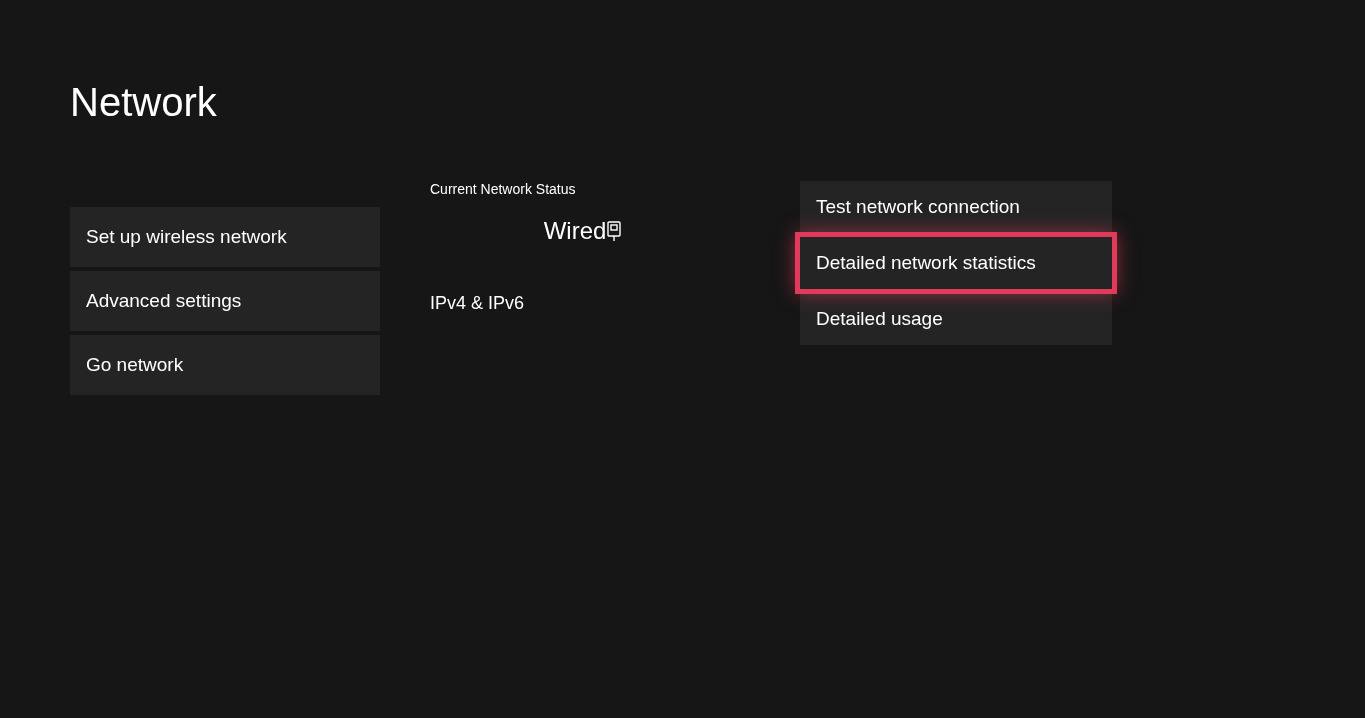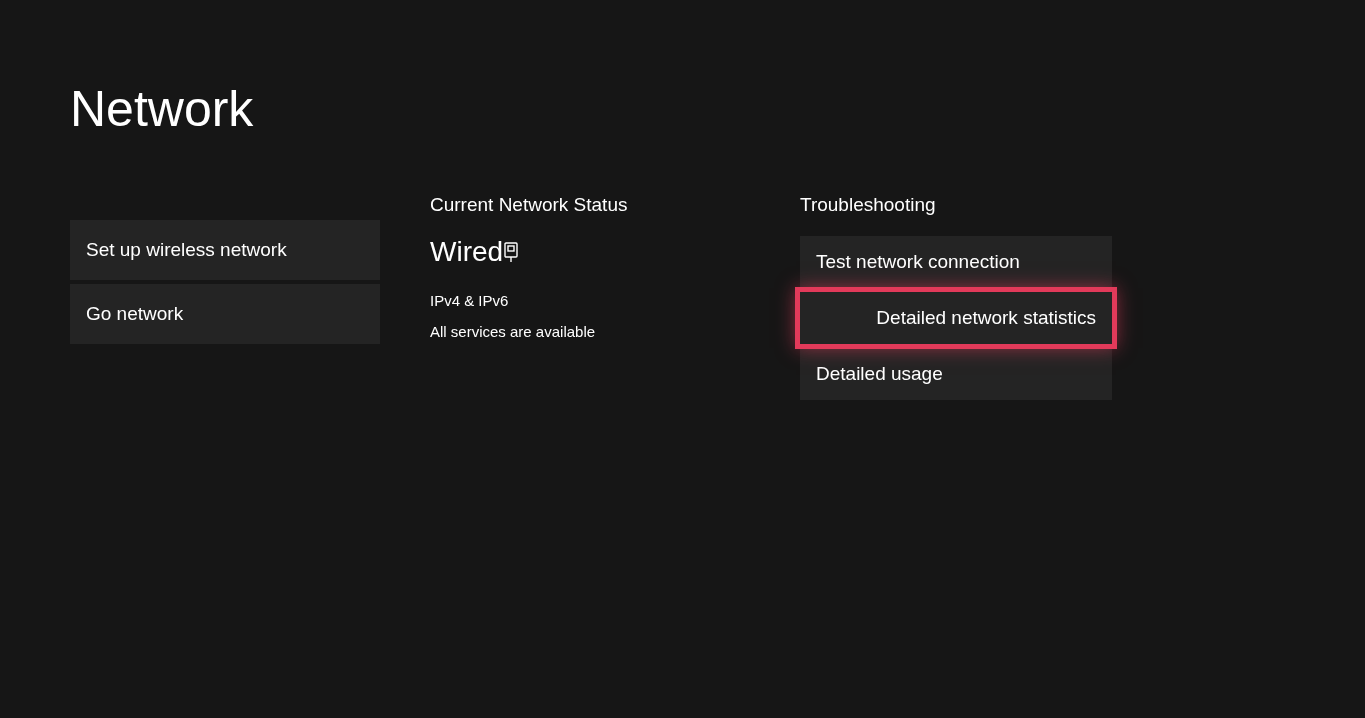--- a/index.html
+++ b/index.html
@@ -12,42 +12,42 @@
     height: 718px;
     background: #161616;
     font-family: "Segoe UI", Arial, sans-serif;
     color: #ffffff;
     overflow: hidden;
   }
   .page {
     padding: 80px 70px 0 70px;
   }
   .page-title {
-    font-size: 50px;
+    font-size: 40px;
     font-weight: 400;
     margin-bottom: 52px;
     color: #fff;
   }
   .columns {
     display: flex;
     gap: 50px;
   }
   .col-left {
     width: 310px;
   }
   .col-mid {
     width: 320px;
     padding-top: 4px;
   }
   .col-right {
     width: 312px;
     padding-top: 4px;
   }
   .section-heading {
-    font-size: 19px;
+    font-size: 14px;
     font-weight: 400;
     color: #ffffff;
     margin-bottom: 20px;
   }
   .menu-item {
     background: #242424;
     height: 52px;
     display: flex;
     align-items: center;
     padding: 0 16px;
@@ -58,78 +58,78 @@
   }
   .col-left .menu-item {
     height: 60px;
   }
   .col-left .menu-item:first-child {
     margin-top: 30px;
   }
   .status-connection {
     display: flex;
     align-items: center;
-    justify-content: flex-start;
-    font-size: 28px;
+    justify-content: center;
+    font-size: 24px;
     color: #ffffff;
-    margin-bottom: 24px;
+    margin-bottom: 48px;
     padding-right: 14px;
   }
   .status-line {
-    font-size: 15px;
+    font-size: 18px;
     color: #ffffff;
     margin-bottom: 14px;
   }
   .eth-icon svg {
     width: 16px;
     height: 22px;
     display: block;
   }
   .highlighted {
     position: relative;
     box-shadow: 0 0 0 5px #e23a5a, 0 0 18px 4px rgba(226,58,90,0.6);
     z-index: 2;
-    justify-content: flex-end;
   }
 </style>
 </head>
 <body>
 
 <div class="page">
   <h1 class="page-title">Network</h1>
 
   <div class="columns">
 
     <div class="col-left">
       <div class="menu-item">
         <span>Set up wireless network</span>
+      </div>
+      <div class="menu-item">
+        <span>Advanced settings</span>
       </div>
       <div class="menu-item">
         <span>Go network</span>
       </div>
     </div>
 
     <div class="col-mid">
       <div class="section-heading">Current Network Status</div>
       <div class="status-connection">
         <span>Wired</span>
         <span class="eth-icon">
           <svg viewBox="0 0 16 22" fill="none" stroke="#ffffff" stroke-width="1.4">
             <rect x="2" y="2" width="12" height="14" rx="1"></rect>
             <rect x="5" y="5" width="6" height="5"></rect>
             <line x1="8" y1="16" x2="8" y2="21"></line>
           </svg>
         </span>
       </div>
       <div class="status-line">IPv4 &amp; IPv6</div>
-      <div class="status-line">All services are available</div>
     </div>
 
     <div class="col-right">
-      <div class="section-heading">Troubleshooting</div>
       <div class="menu-item">
         <span>Test network connection</span>
       </div>
       <div class="menu-item highlighted">
         <span>Detailed network statistics</span>
       </div>
       <div class="menu-item">
         <span>Detailed usage</span>
       </div>
     </div>

